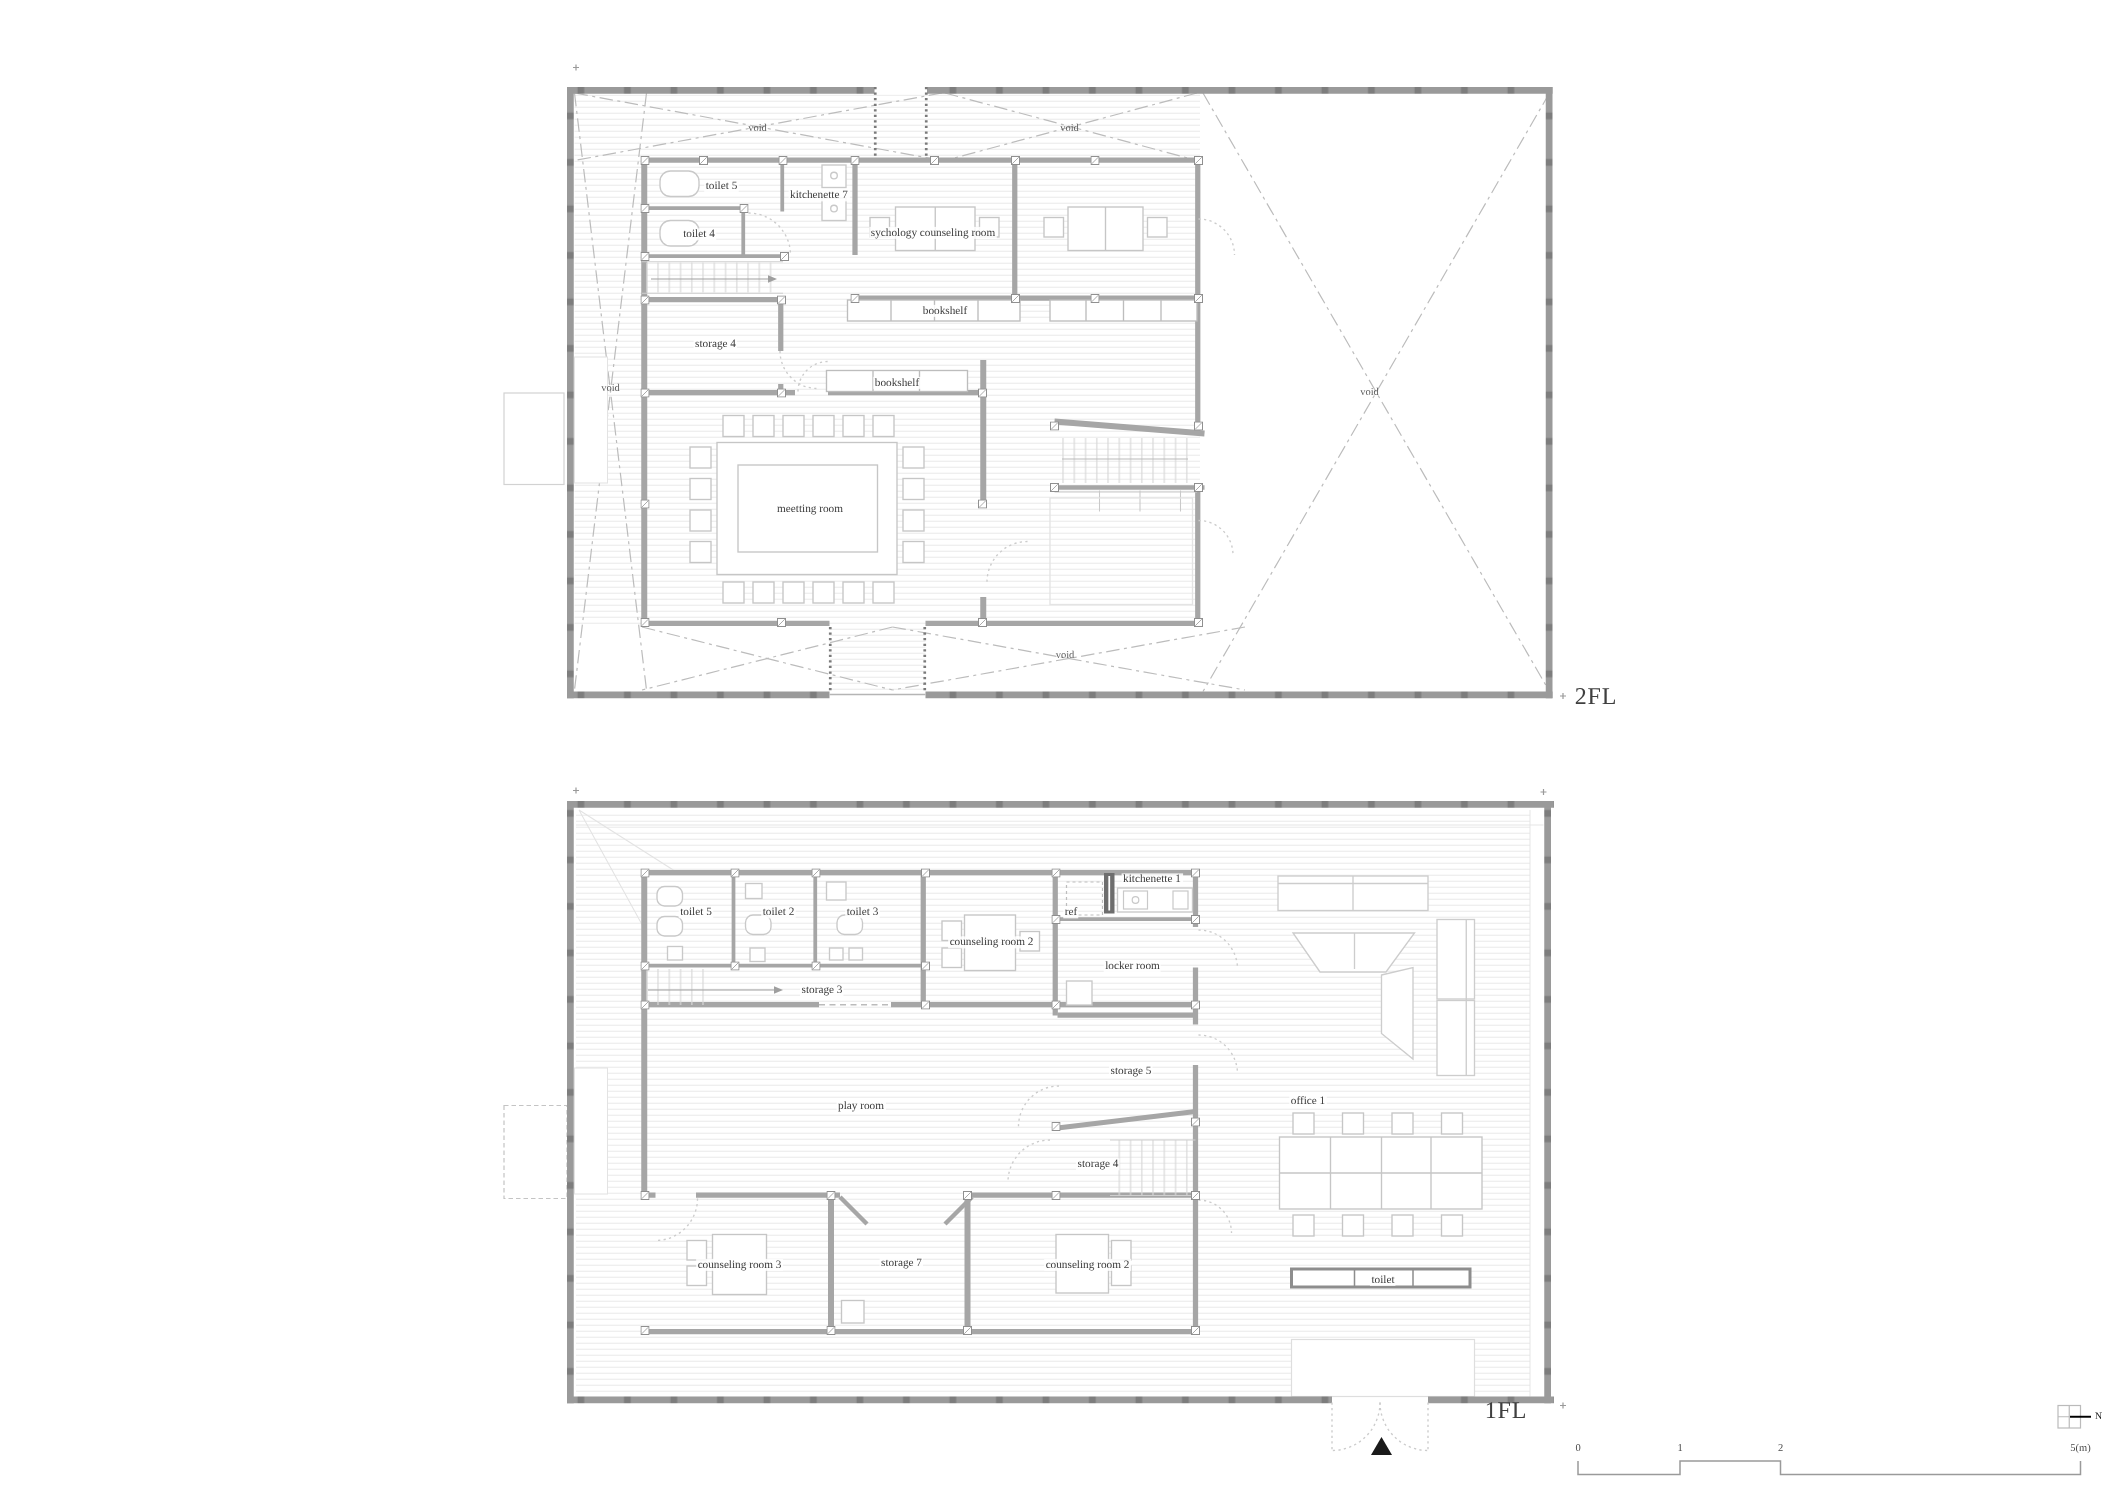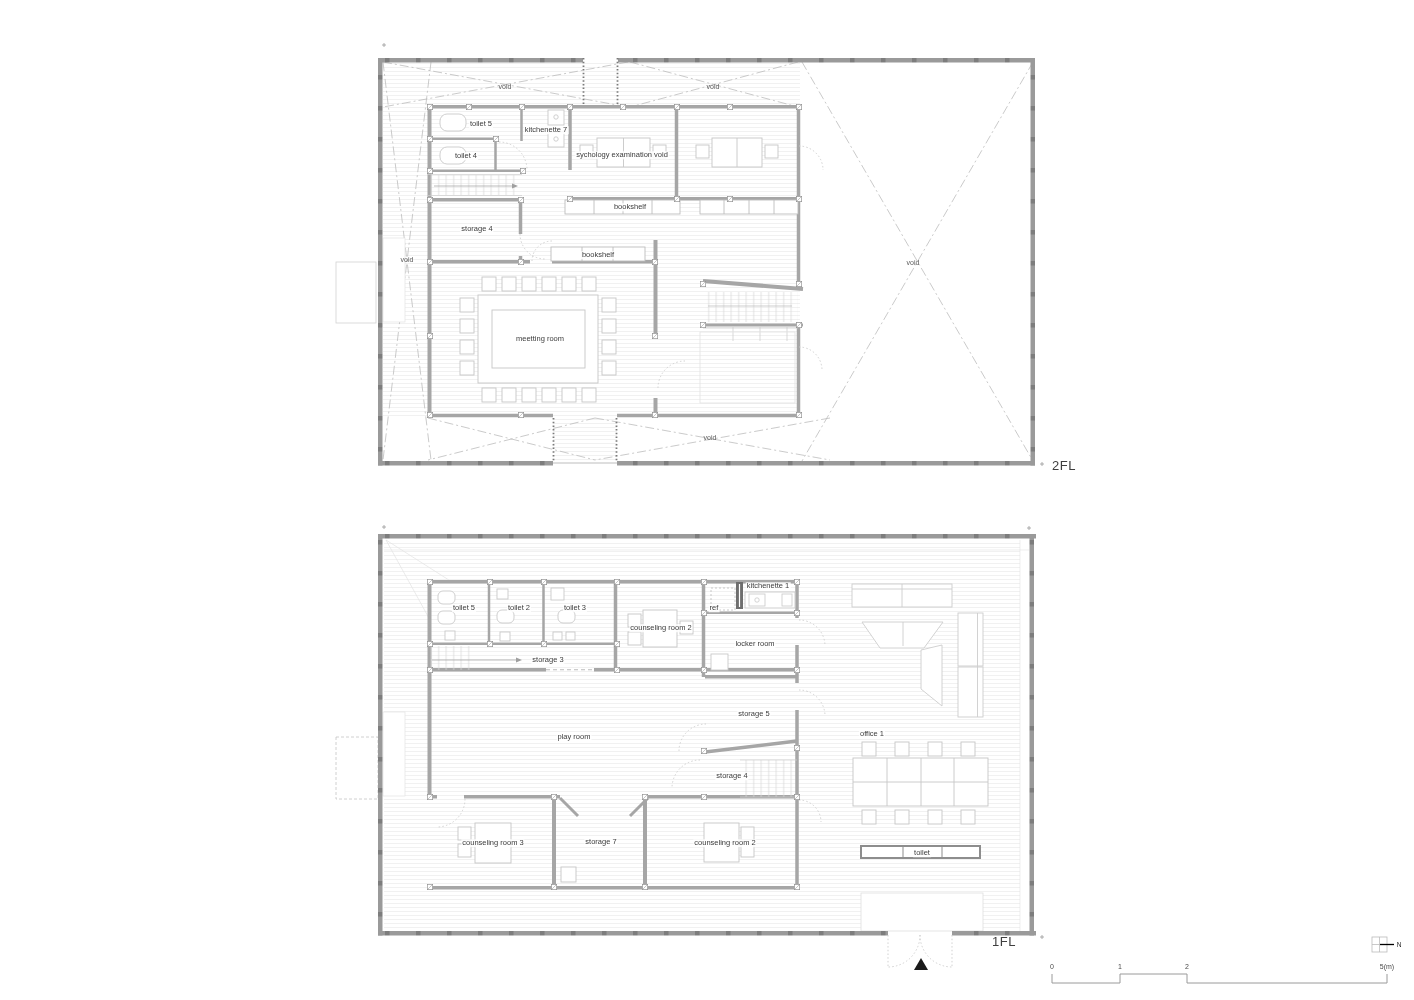--- a/index.html
+++ b/index.html
@@ -1,22 +1,22 @@
 <!DOCTYPE html>
 <html><head>
 <meta charset="utf-8">
 <style>
   html,body{margin:0;padding:0;background:#fff;}
   .page{position:relative;width:1414px;height:1000px;background:#ffffff;overflow:hidden;
-        font-family:Liberation Sans, sans-serif;}
+        font-family:Liberation Serif, serif;}
   .plan-svg{position:absolute;left:0;top:0;}
   .lbl{position:absolute;transform:translate(-50%,-50%);font-size:7.5px;color:#3c3c3c;
        white-space:nowrap;background:rgba(255,255,255,.85);padding:0 1px;line-height:1;}
   .lbl.void{font-size:7px;color:#5a5a5a;background:transparent;}
-  .lbl.fl{font-size:13px;color:#3f3f3f;background:transparent;letter-spacing:.5px;}
+  .lbl.fl{font-size:16px;color:#3f3f3f;background:transparent;letter-spacing:.5px;}
   .lbl.tick{font-size:7px;color:#4a4a4a;background:transparent;}
   .lbl.nlab{font-size:6.5px;color:#222;background:transparent;}
 </style>
 </head>
 <body>
 
 <div class="page">
 
 <svg class="plan-svg" width="1414" height="1000" viewBox="0 0 1414 1000">
   <defs>
@@ -416,21 +416,21 @@
     <path d="M1379.5 937 V952 M1372 944.5 H1387" stroke="#bbbbbb" stroke-width="0.8"></path>
     <path d="M1380 944.5 H1394" stroke="#000" stroke-width="1.3"></path>
   </g>
 </svg>
 
 <span class="lbl void" style="left:505px;top:86px">void</span>
 <span class="lbl void" style="left:713px;top:86px">void</span>
 <span class="lbl" style="left:481px;top:124px">toilet 5</span>
 <span class="lbl" style="left:546px;top:130px">kitchenette 7</span>
 <span class="lbl" style="left:466px;top:156px">toilet 4</span>
-<span class="lbl" style="left:622px;top:155px">sychology examination void</span>
+<span class="lbl" style="left:622px;top:155px">sychology counseling room</span>
 <span class="lbl" style="left:630px;top:207px">bookshelf</span>
 <span class="lbl" style="left:477px;top:229px">storage 4</span>
 <span class="lbl void" style="left:407px;top:259px">void</span>
 <span class="lbl" style="left:598px;top:255px">bookshelf</span>
 <span class="lbl void" style="left:913px;top:262px">void</span>
 <span class="lbl" style="left:540px;top:339px">meetting room</span>
 <span class="lbl void" style="left:710px;top:437px">void</span>
 <span class="lbl fl" style="left:1064px;top:465px">2FL</span>
 
 <span class="lbl" style="left:464px;top:608px">toilet 5</span>

